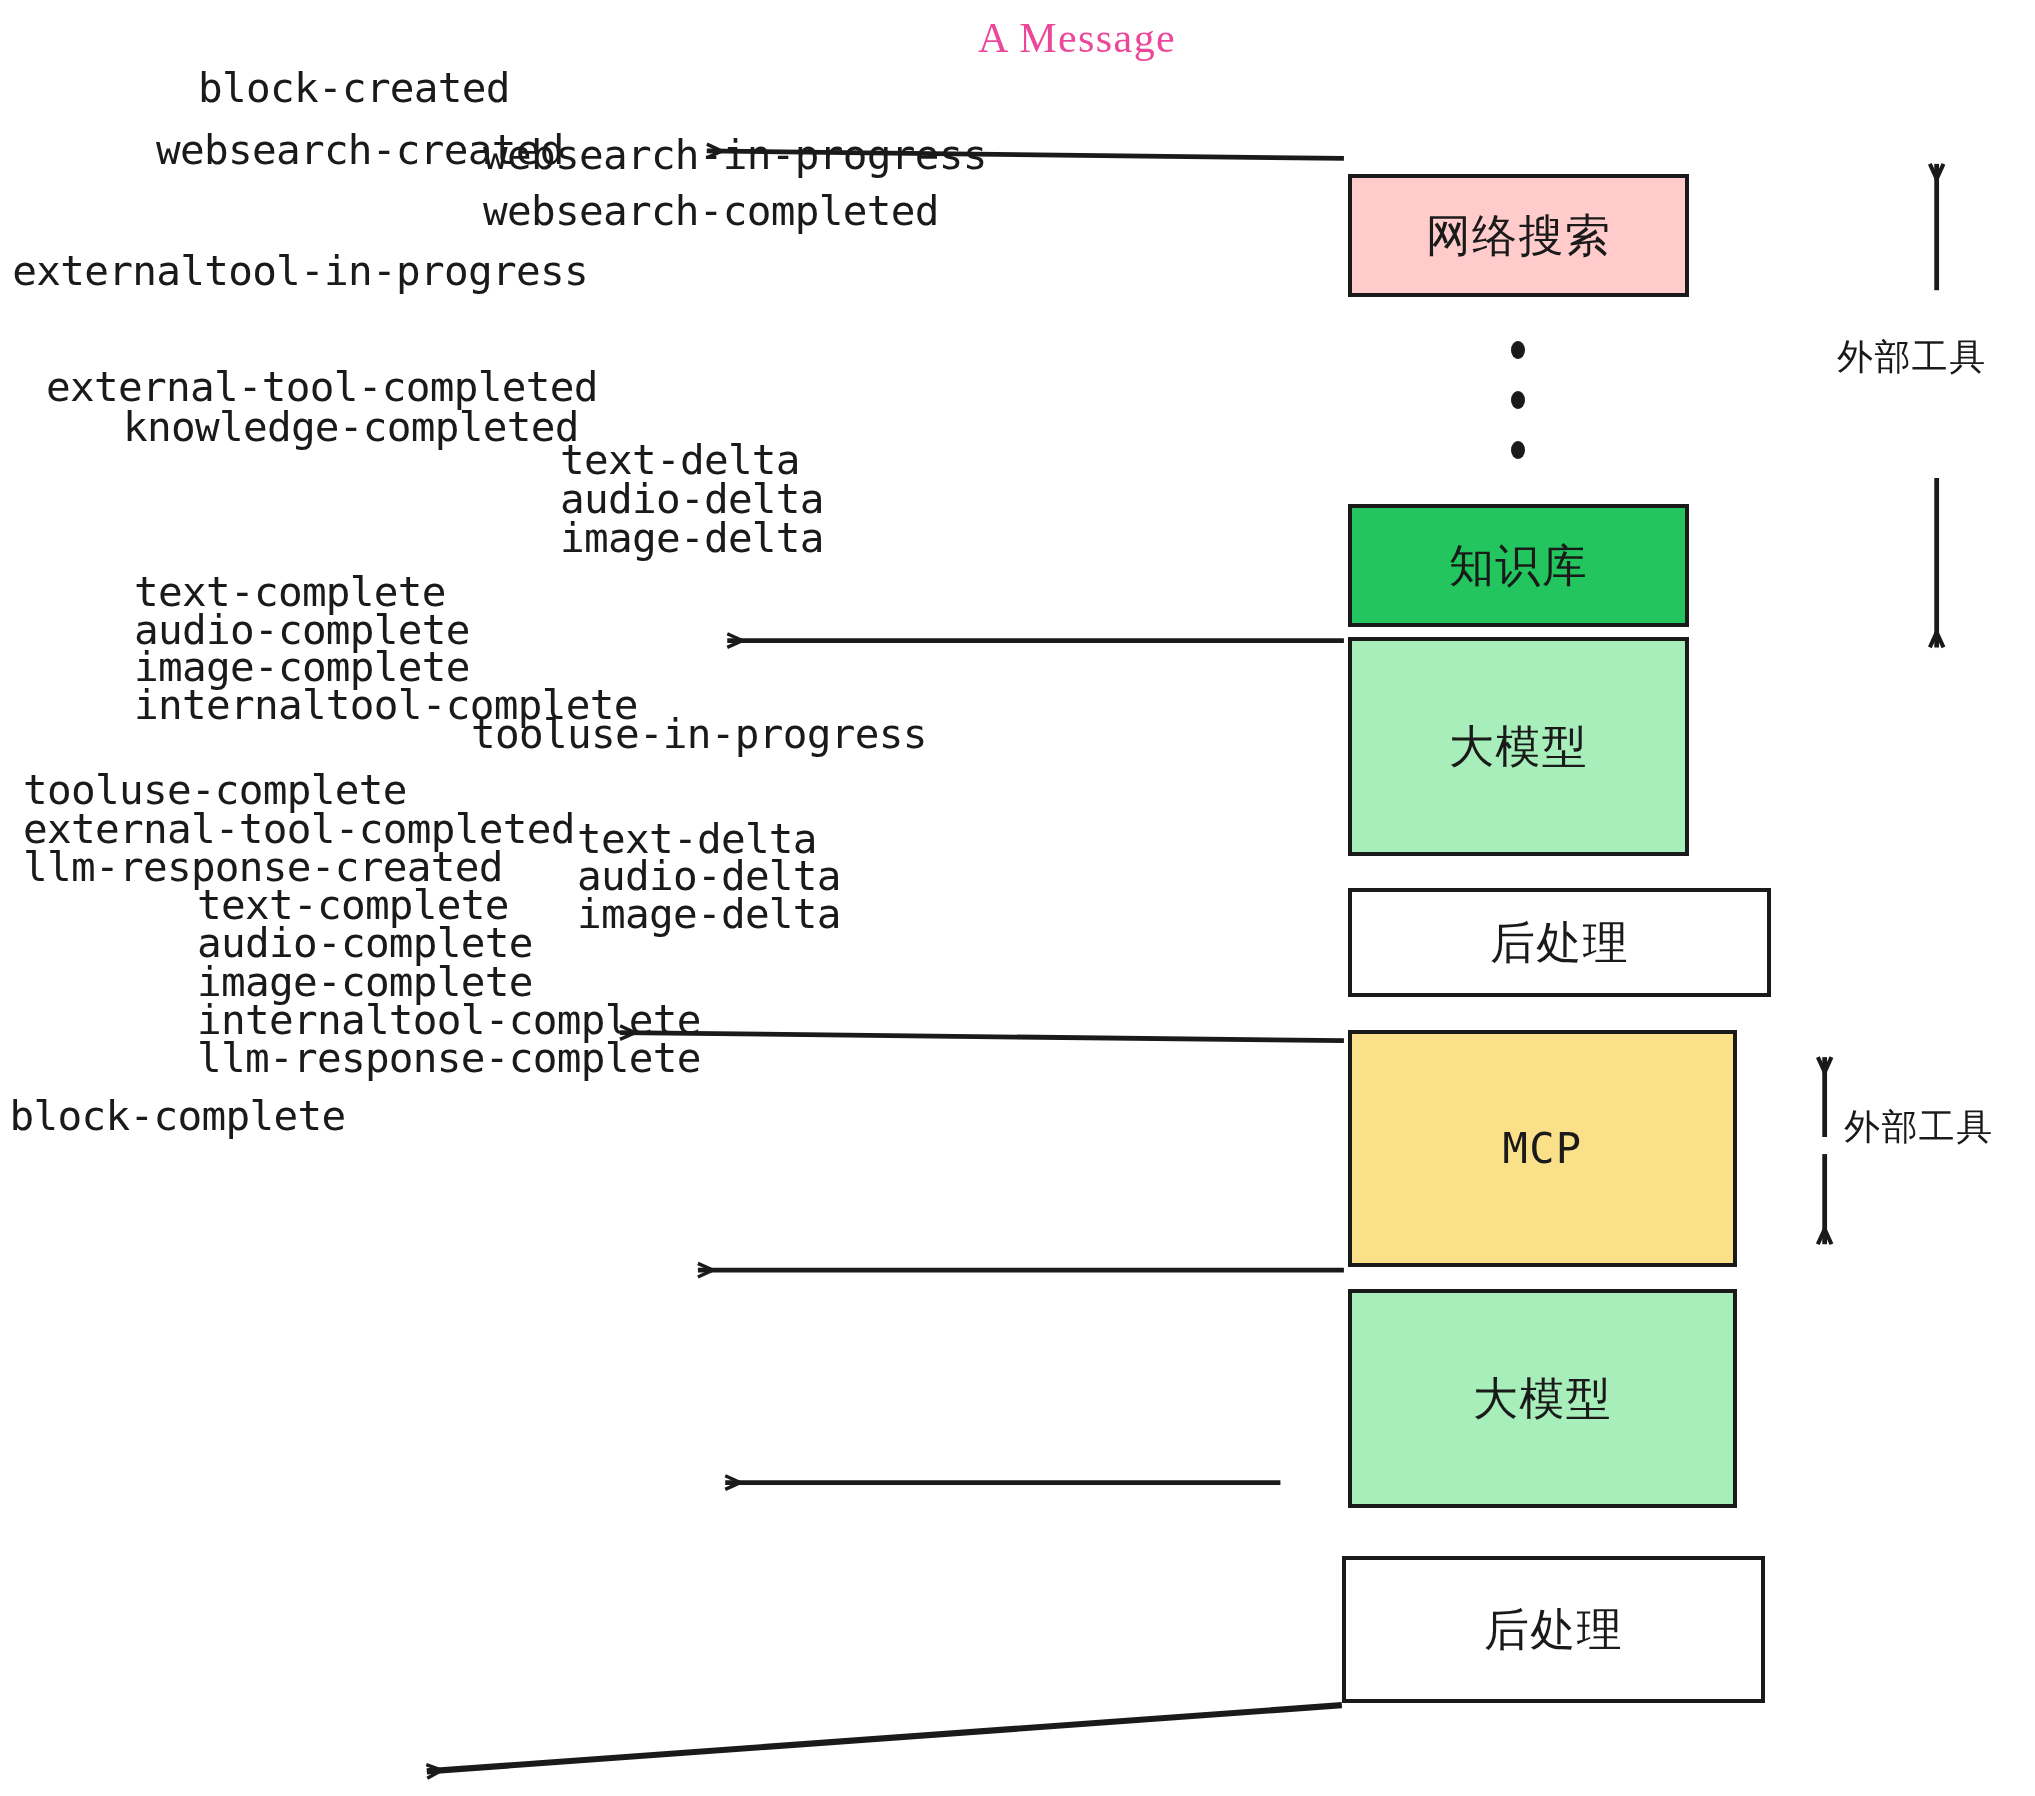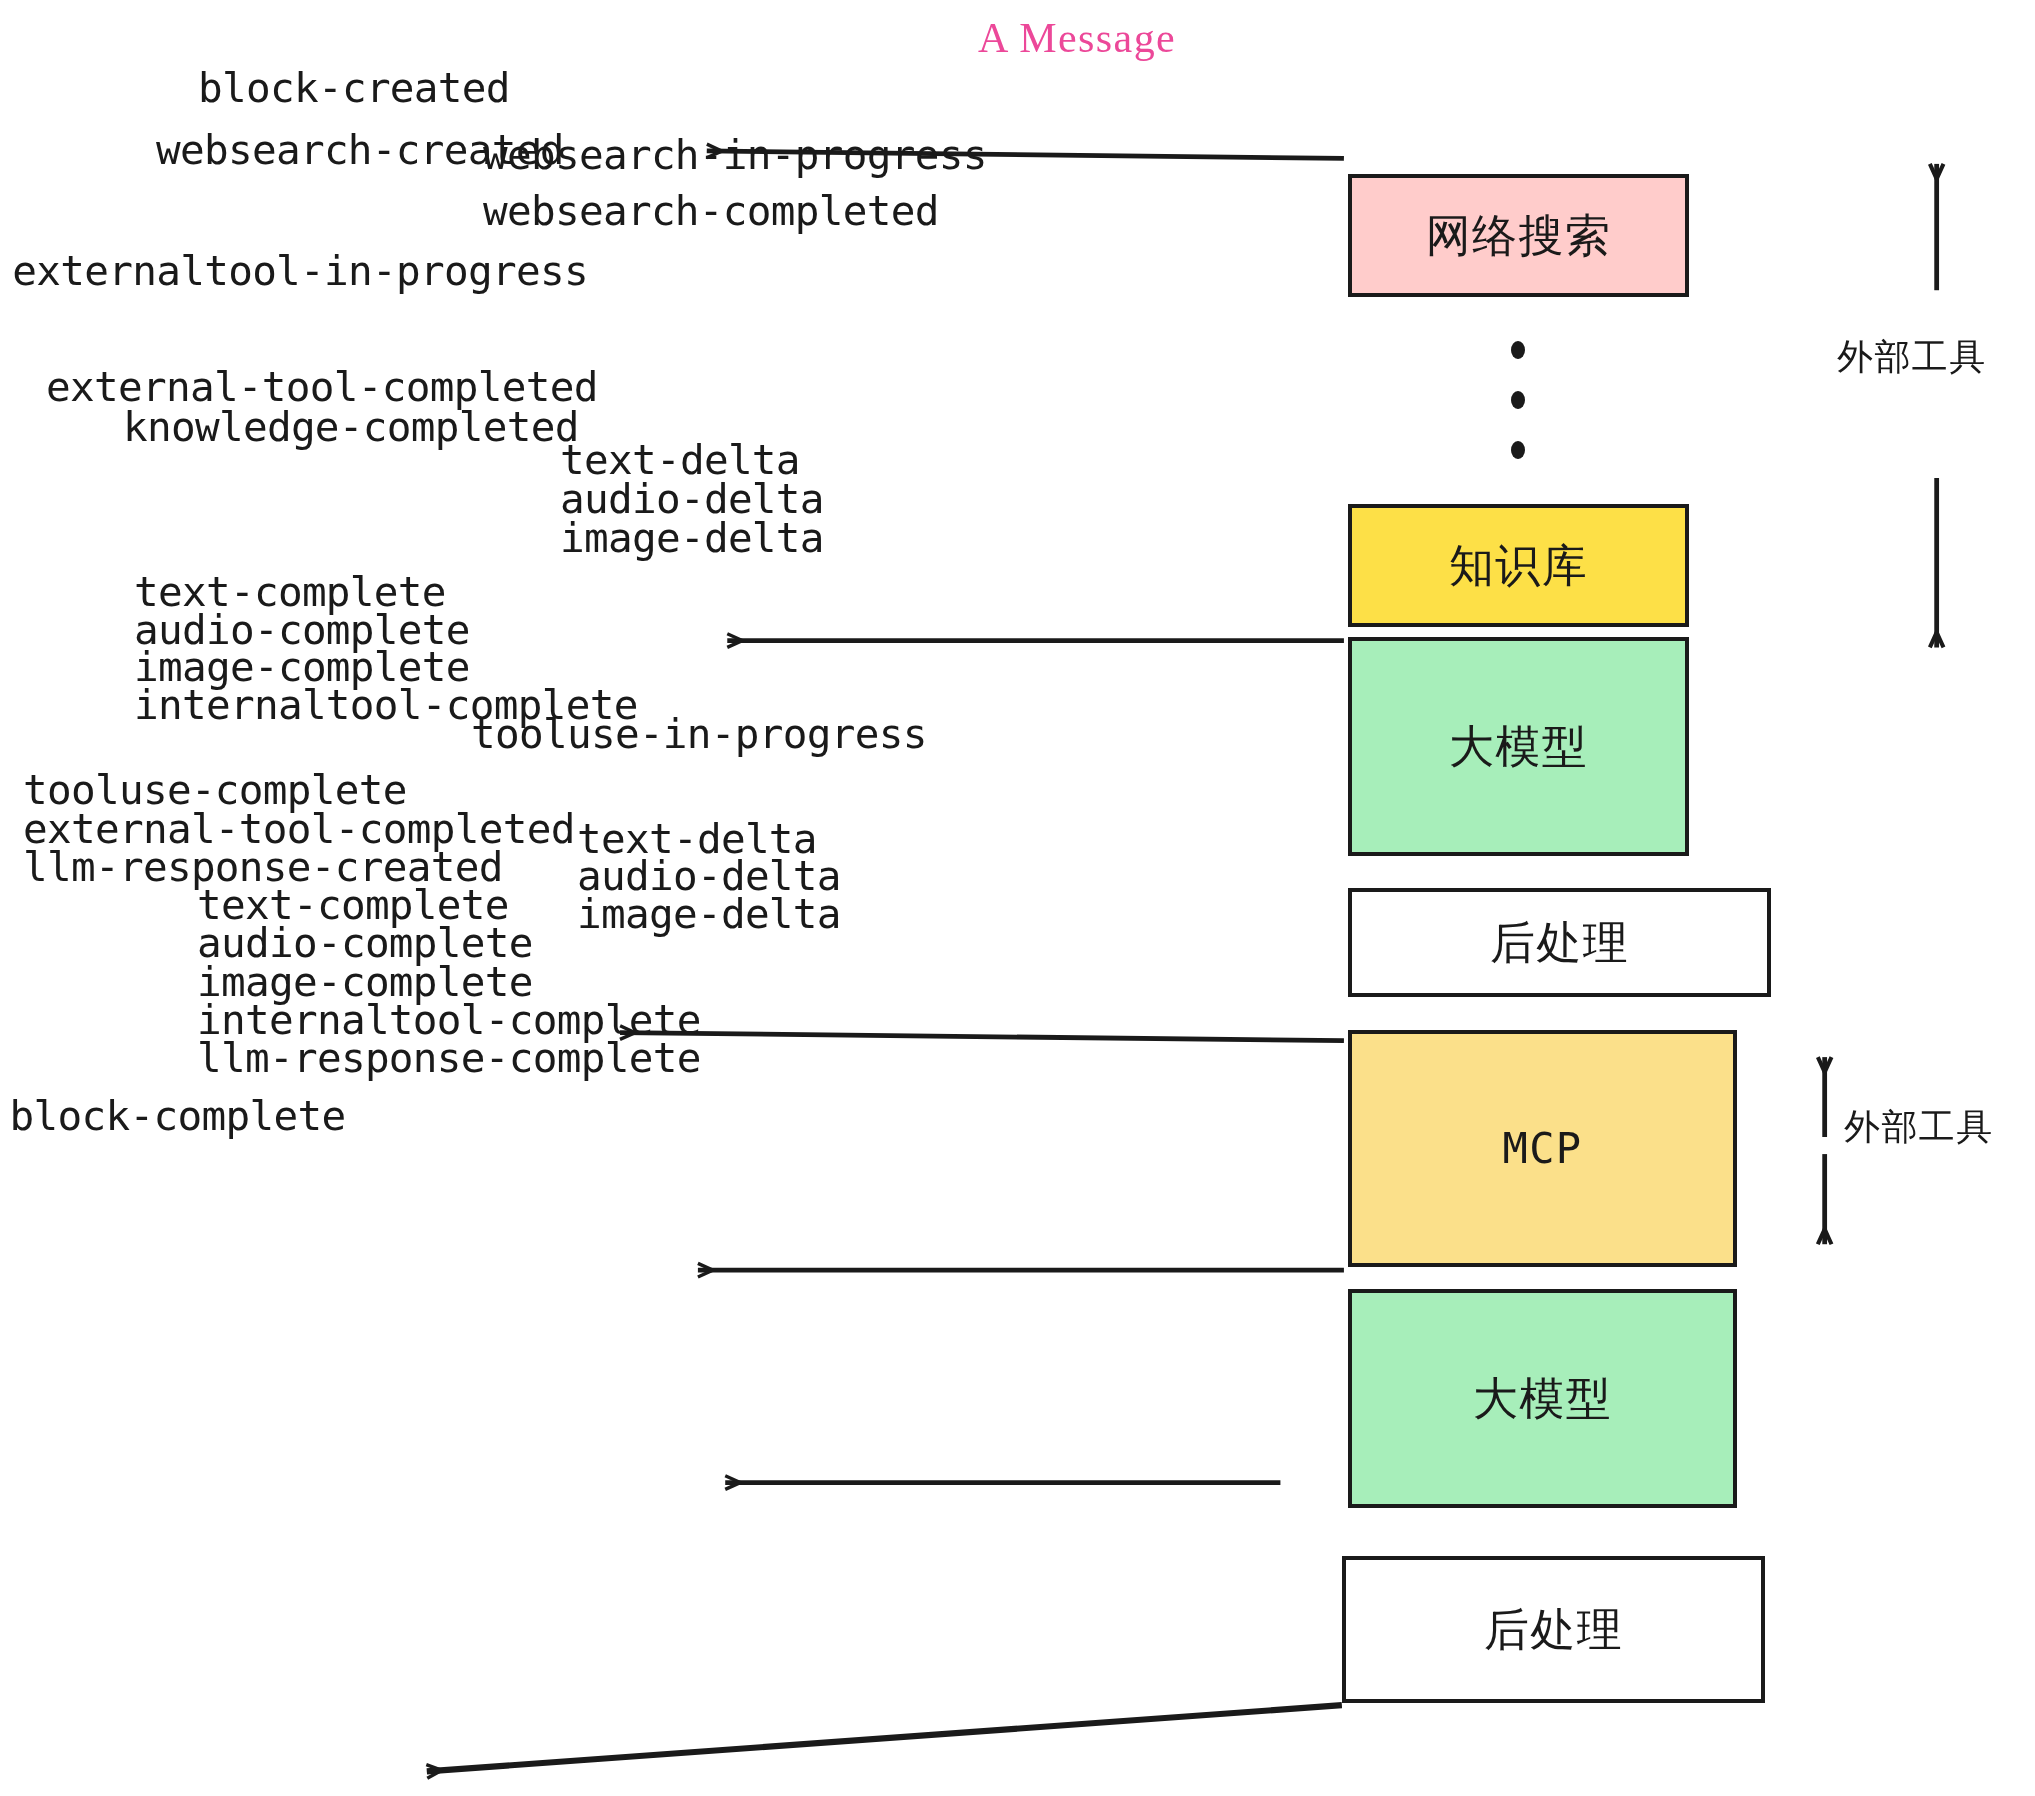--- a/index.html
+++ b/index.html
@@ -149,21 +149,21 @@
   <div class="evt" style="left:197px;  top:923px;">audio-complete</div>
   <div class="evt" style="left:197px;  top:962px;">image-complete</div>
   <div class="evt" style="left:197px;  top:1000px;">internaltool-complete</div>
   <div class="evt" style="left:197px;  top:1038px;">llm-response-complete</div>
   <div class="evt" style="left:9.6px;   top:1096px;">block-complete</div>
 
   <div class="node" style="left:1348px; top:174px; width:341px; height:123px; background:#ffcccb;">
     <span>网络搜索</span>
   </div>
 
-  <div class="node" style="left:1348px; top:504px; width:341px; height:123px; background:#fde047;">
+  <div class="node" style="left:1348px; top:504px; width:341px; height:123px; background:#22c55e;">
     <span>知识库</span>
   </div>
 
   <div class="node" style="left:1348px; top:637px; width:341px; height:219px; background:#a7eeba;">
     <span>大模型</span>
   </div>
 
   <div class="node" style="left:1348px; top:888px; width:423px; height:109px; background:#ffffff;">
     <span>后处理</span>
   </div>

